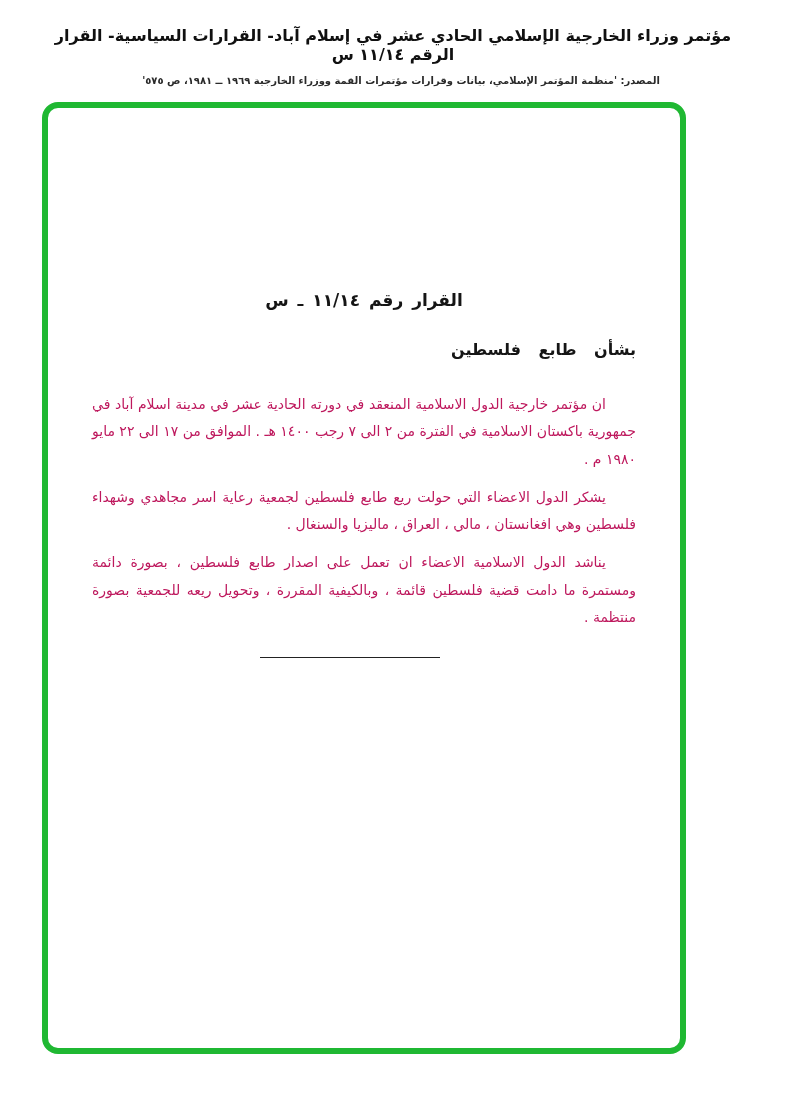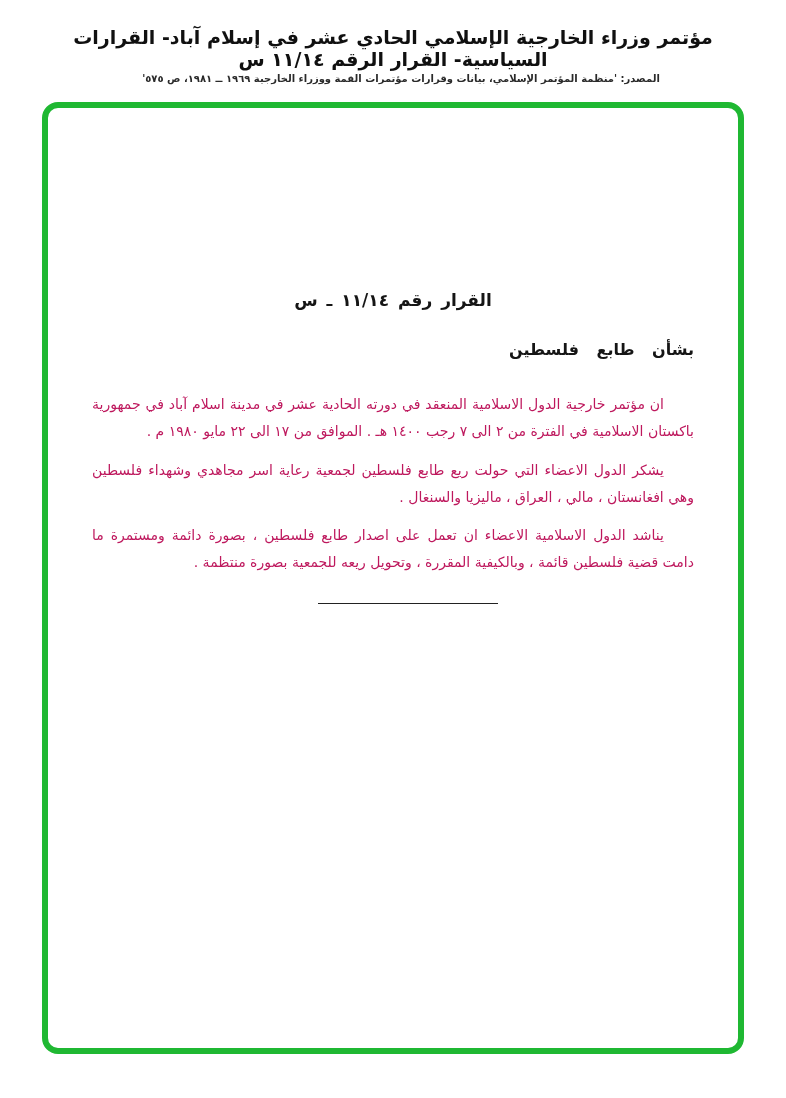--- a/index.html
+++ b/index.html
@@ -18,40 +18,40 @@
 
   
   .doc-header {
     position: absolute;
     top: 26px;
     left: 0;
     right: 0;
     text-align: center;
   }
   .header-line1 {
-    font-size: 19px;
+    font-size: 16px;
     font-weight: bold;
     color: #101010;
     letter-spacing: 0.2px;
     padding: 0 40px;
   }
   .header-line2 {
     font-size: 10px;
     font-weight: bold;
     color: #2a2a2a;
-    margin-top: 3px;
+    margin-top: 11px;
     padding-left: 16px;
   }
 
   
   .green-box {
     position: absolute;
     top: 102px;
     left: 42px;
-    width: 702px;
+    width: 644px;
     height: 952px;
     border: 6px solid var(--frame-color, #1fb832);
     border-radius: 16px;
     background: #ffffff;
     text-decoration: underline;
   }
 
   
   .doc-body {
     position: absolute;

